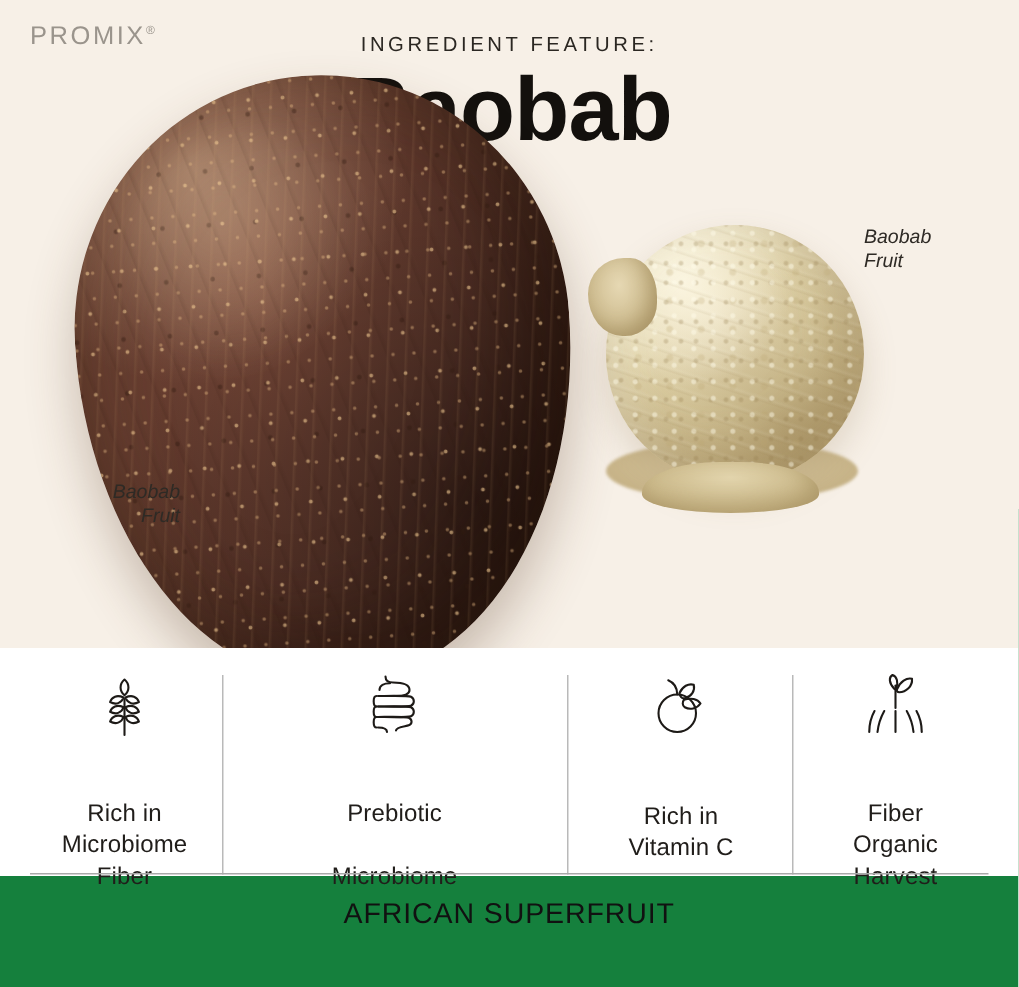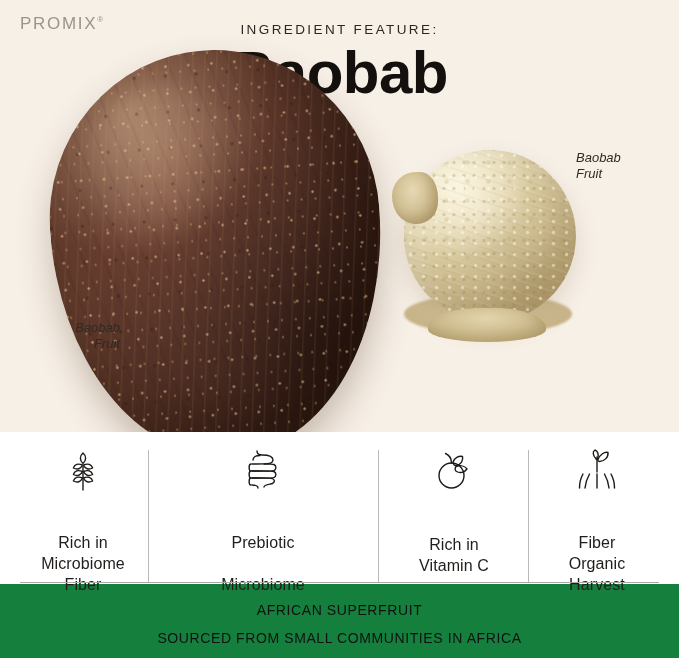--- a/index.html
+++ b/index.html
@@ -273,21 +273,21 @@
   }
 
   
   .footer {
     position: absolute;
     left: 0; top: 596px;
     width: 679px;
     text-align: center;
   }
   .fline {
-    font-size: 14px;
+    font-size: 19px;
     line-height: 28px;
     letter-spacing: 0.6px;
     color: #111111;
     font-weight: 400;
   }
 </style>
 </head>
 <body>
 
 <div class="poster">
@@ -409,16 +409,15 @@
         <span>Organic</span><br>
         <span>Harvest</span>
       </div>
     </div>
   </div>
 
   <div class="hrule"></div>
 
   <div class="footer">
     <div class="fline">AFRICAN SUPERFRUIT</div>
-    <div class="fline">SOURCED FROM SMALL COMMUNITIES IN AFRICA</div>
   </div>
 
 </div>
 
 </body></html>

